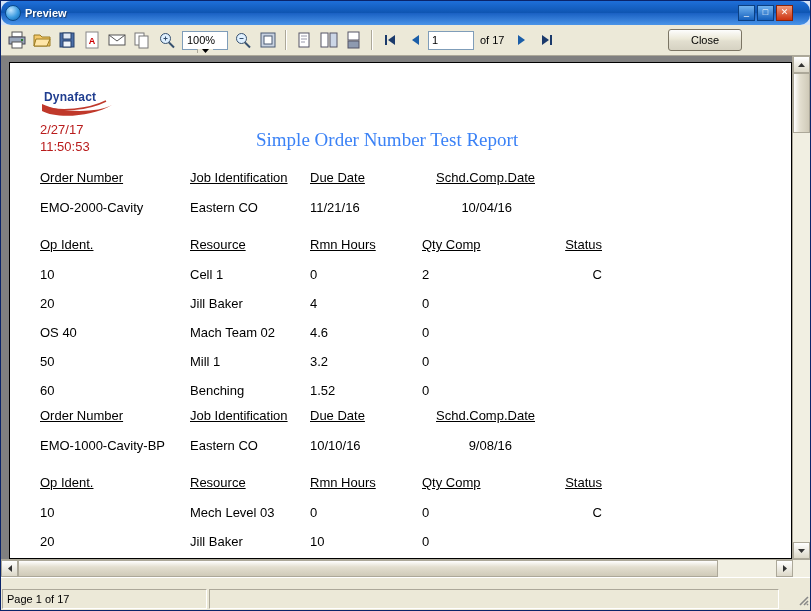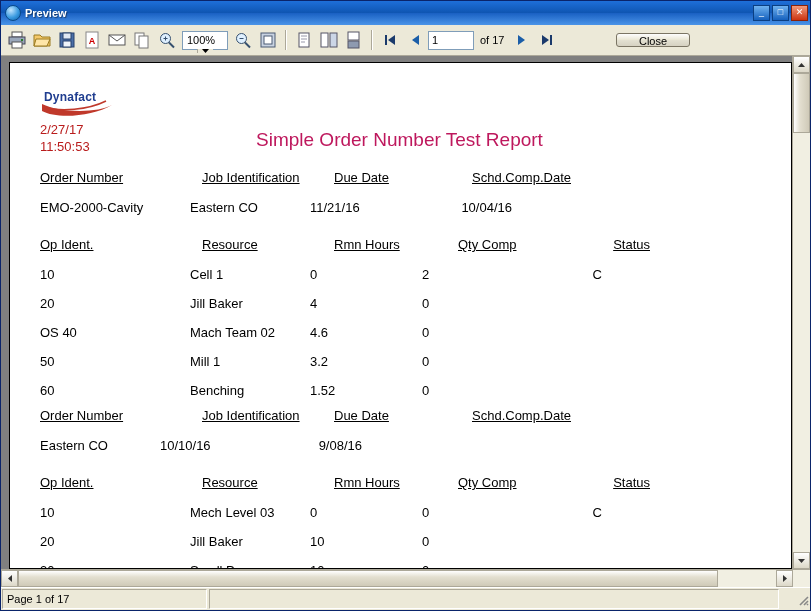--- a/index.html
+++ b/index.html
@@ -24,23 +24,24 @@
     background: #d6e3f5;
     display: flex;
     flex-direction: column;
   }
   
   .titlebar {
     height: 24px;
     background: linear-gradient(to bottom, #1e6fd9 0%, #0f56b3 48%, #1b62c4 52%, #4a94e8 100%);
     display: flex;
     align-items: center;
-    padding: 0 2px 0 4px;
+    padding: 0 17px 0 4px;
     color: #fff;
     flex: 0 0 auto;
+    border-radius: 10px;
   }
   .title-icon {
     width: 16px; height: 16px;
     border-radius: 50%;
     background: radial-gradient(circle at 35% 30%, #bfe4ff 0%, #3a9ae0 55%, #0a5fa8 100%);
     border: 1px solid #0a4a8a;
     box-sizing: border-box;
     margin-right: 4px;
     flex: 0 0 auto;
   }
@@ -131,23 +132,23 @@
     box-sizing: border-box;
     font-family: "Liberation Sans", sans-serif;
   }
   .of-label {
     font-size: 11px;
     margin: 0 5px;
     color: #000;
   }
   .close-btn {
     margin-left: auto;
-    margin-right: 116px;
+    margin-right: 64px;
     width: 74px;
-    height: 14px;
+    height: 22px;
     background: linear-gradient(to bottom, #fdfdfd 0%, #ece9d8 45%, #e2dfd0 55%, #d6d2c2 100%);
     border: 1px solid #7b7564;
     border-radius: 3px;
     font-size: 11px;
     color: #000;
     font-family: "Liberation Sans", sans-serif;
   }
 
   
   .previewzone {
@@ -194,34 +195,34 @@
     font-weight: bold;
     color: #1f3d8f;
     letter-spacing: .2px;
   }
   .logo svg { position: absolute; left: 0; top: 0; }
   .rpt-title {
     position: absolute;
     left: 246px;
     top: 66px;
     font-size: 19px;
-    color: #be185d;
+    color: #3b82f6;
     white-space: nowrap;
-    font-family: Liberation Sans, sans-serif;
+    font-family: Liberation Serif, serif;
   }
   .date-line { font-size: 13px; color: #b91c1c; line-height: 17px; }
   .grid { margin-top: 12px; }
   .row {
     display: flex;
     font-size: 13px;
     color: #000;
     line-height: 29px;
     height: 29px;
   }
-  .row.hdr { line-height: 22px; height: 26px; gap: 12px; }
+  .row.hdr { line-height: 22px; height: 26px; }
   .row.hdr .cell { text-decoration: underline; }
   .cell { box-sizing: border-box; }
   .c-a { width: 150px; }
   .c-b { width: 120px; }
   .c-c { width: 112px; text-align: left; padding-right: 28px; }
   .c-d { width: 90px; padding-right: 26px; }
   .c-e { width: 90px; padding-left: 14px; text-align: right; }
   .gap { height: 12px; }
 
   
@@ -286,21 +287,21 @@
     flex: 0 0 auto;
   }
 
   
   .statusbar {
     height: 20px;
     background: #ece9d8;
     border-top: 1px solid #fff;
     display: flex;
     align-items: stretch;
-    padding: 1px 0 1px 1px;
+    padding: 11px 0 1px 1px;
     gap: 2px;
     flex: 0 0 auto;
   }
   .spanel {
     border: 1px solid #aca899;
     border-right-color: #fff;
     border-bottom-color: #fff;
     background: #ece9d8;
     font-size: 11px;
     color: #000;
@@ -546,20 +547,21 @@
               <div class="cell c-e"></div>
             </div>
 
             <div class="row hdr">
               <div class="cell c-a">Order Number</div>
               <div class="cell c-b">Job Identification</div>
               <div class="cell c-c">Due Date</div>
               <div class="cell c-e">Schd.Comp.Date</div>
             </div>
             <div class="row">
+              <div class="cell c-a">EMO-1000-Cavity-BP</div>
               <div class="cell c-b">Eastern CO</div>
               <div class="cell c-c">10/10/16</div>
               <div class="cell c-e">9/08/16</div>
             </div>
 
             <div class="gap"></div>
 
             <div class="row hdr">
               <div class="cell c-a">Op Ident.</div>
               <div class="cell c-b">Resource</div>

